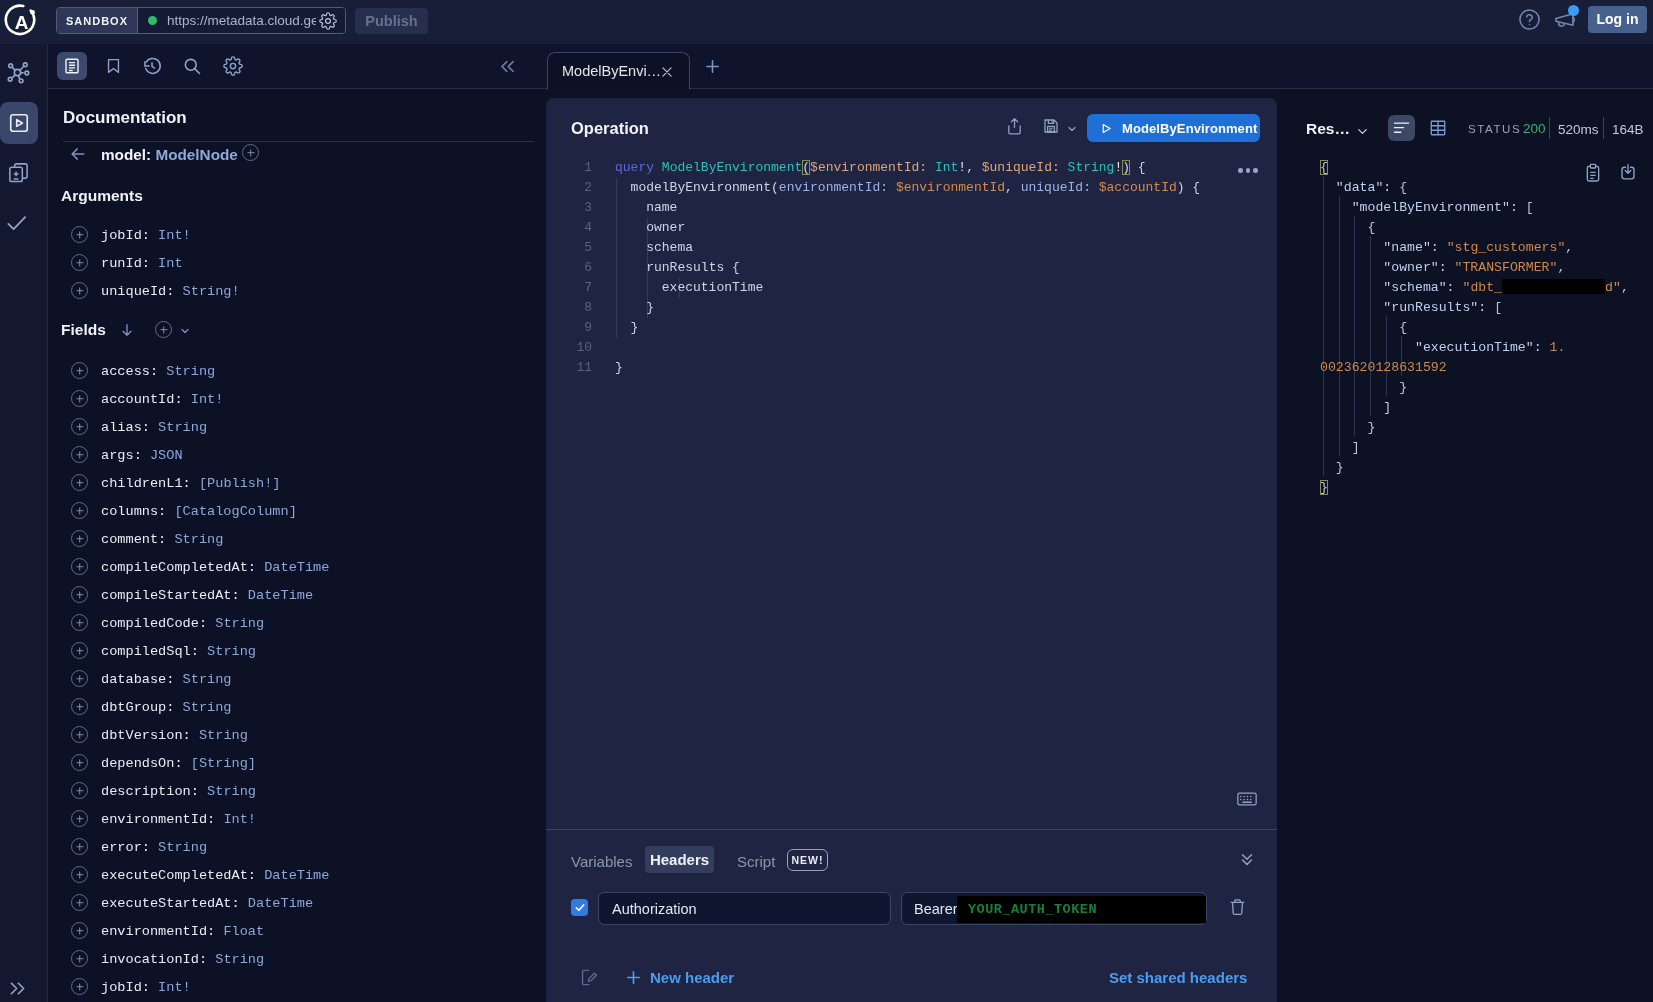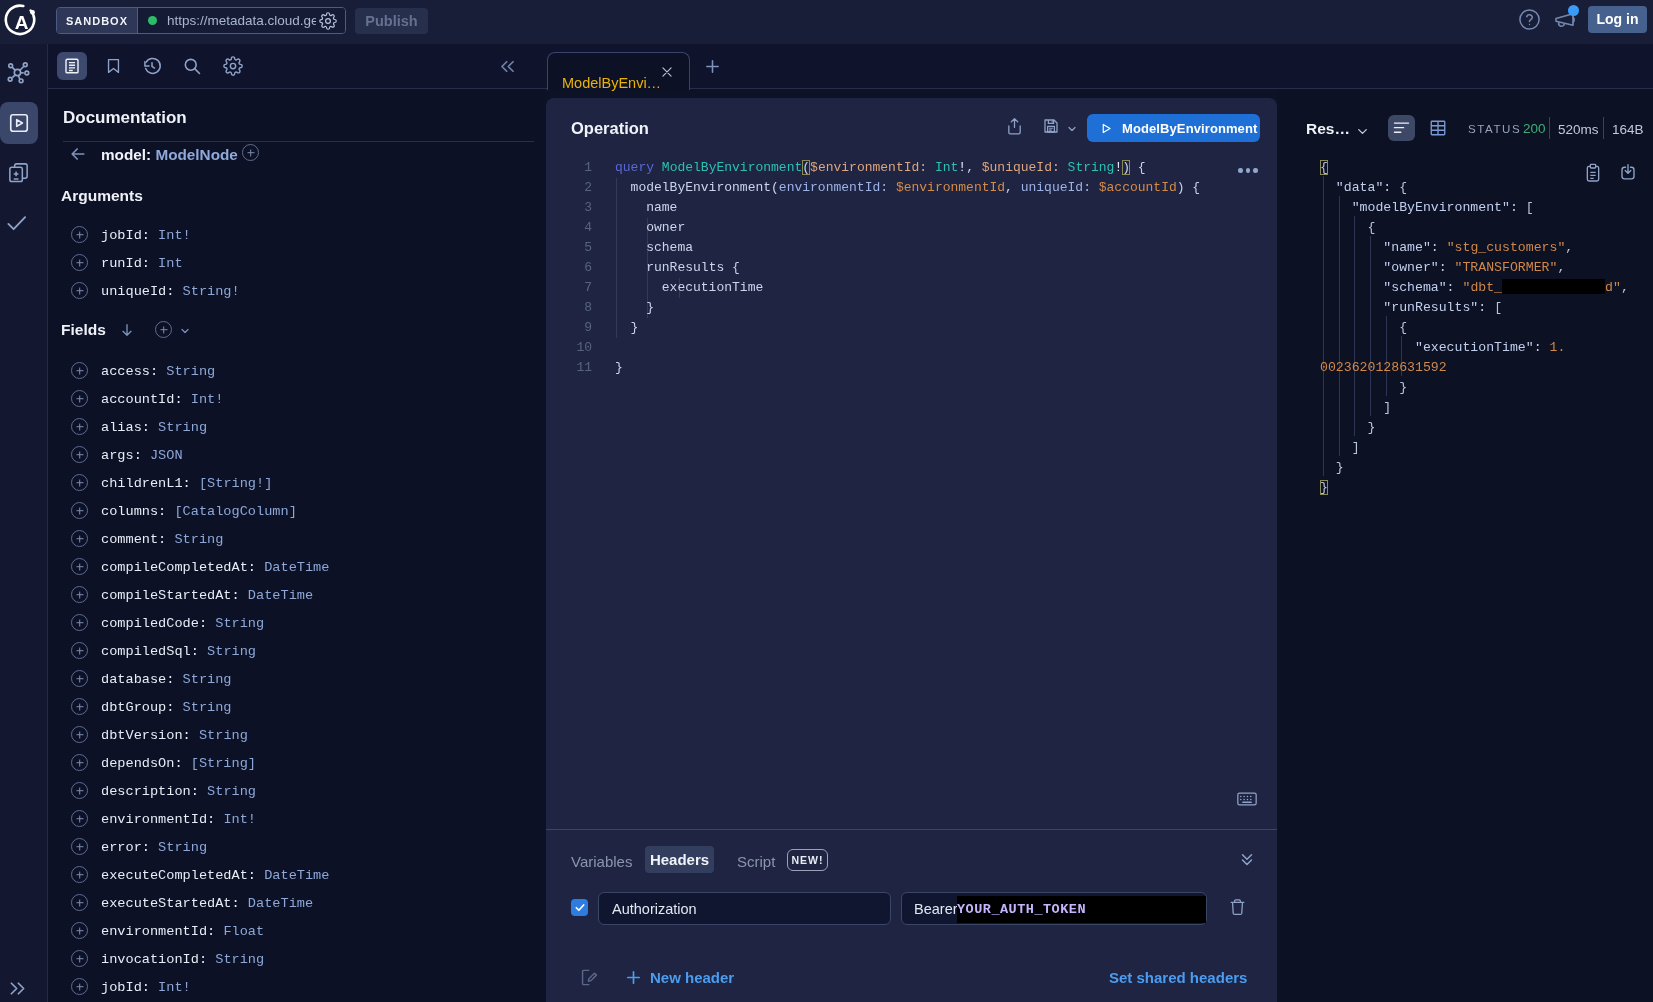--- a/index.html
+++ b/index.html
@@ -17,21 +17,21 @@
 #urlseg .url { color:#a9b5d1; font-size:13.5px; white-space:nowrap; overflow:hidden; flex:1; margin-right:3px; }
 #publish { left:355px; top:8px; width:73px; height:26px; background:#262f4c; border-radius:4px; color:#667191; font-weight:bold; font-size:14.5px; text-align:center; line-height:26px; }
 #login { left:1588px; top:6px; width:59px; height:27px; background:#47618e; border-radius:4px; color:#fff; font-weight:bold; font-size:14px; text-align:center; line-height:27px; }
 
 #rail { left:0; top:44px; width:48px; height:958px; background:#131830; border-right:1px solid #242b47; }
 #railsel { left:0; top:102px; width:38px; height:42px; background:#3a466a; border-radius:8px; }
 
 #strip { left:48px; top:44px; width:1605px; height:45px; background:#0f142c; border-bottom:1px solid #272e4c; }
 #toolsel { left:57px; top:52px; width:30px; height:28px; background:#3e4a6d; border-radius:6px; }
 #tab { left:547px; top:52px; width:143px; height:38px; background:#0d1126; border:1px solid #3a436b; border-bottom:none; border-radius:8px 8px 0 0; z-index:5; }
-#tab .tabtxt { position:absolute; left:14px; top:10px; color:#eab308; font-size:14.5px;margin-top:12px; }
+#tab .tabtxt { position:absolute; left:14px; top:10px; color:#e5e5e5; font-size:14.5px; }
 
 #docpanel { left:48px; top:90px; width:498px; height:912px; background:#0d1126; }
 .dochead { color:#eef1f7; font-weight:bold; }
 .cplus { display:inline-block; width:17px; height:17px; border:1.4px solid #5d6d92; border-radius:50%; color:#7c8cb2; position:relative; }
 .cplus:before { content:""; position:absolute; left:50%; top:50%; width:7px; height:1.6px; background:#7c8cb2; transform:translate(-50%,-50%); }
 .cplus:after { content:""; position:absolute; left:50%; top:50%; width:1.6px; height:7px; background:#7c8cb2; transform:translate(-50%,-50%); }
 .fieldrow { position:absolute; left:4px; height:28px; display:flex; align-items:flex-end; }
 .fieldrow .cplus { margin-left:19px; margin-right:13px; flex:none; }
 .fname { font-family:"Liberation Mono",monospace; font-size:13.6px; color:#e8edf6; white-space:pre; }
 .ftype { font-family:"Liberation Mono",monospace; font-size:13.6px; color:#8da8d8; white-space:pre; }
@@ -209,21 +209,21 @@
       <span class="ftype">String</span>
     </div>
 <div class="fieldrow" style="top:345px">
       <span class="cplus"></span>
       <span class="fname">args: </span>
       <span class="ftype">JSON</span>
     </div>
 <div class="fieldrow" style="top:373px">
       <span class="cplus"></span>
       <span class="fname">childrenL1: </span>
-      <span class="ftype">[String!]</span>
+      <span class="ftype">[Publish!]</span>
     </div>
 <div class="fieldrow" style="top:401px">
       <span class="cplus"></span>
       <span class="fname">columns: </span>
       <span class="ftype">[CatalogColumn]</span>
     </div>
 <div class="fieldrow" style="top:429px">
       <span class="cplus"></span>
       <span class="fname">comment: </span>
       <span class="ftype">String</span>
@@ -383,21 +383,21 @@
 <div class="abs" style="left:25px;top:69px;width:17px;height:17px;background:#2e7ce0;border-radius:4px">
       <svg style="margin:3px 0 0 2.5px" width="12" height="11" viewBox="0 0 24 24" fill="none" stroke="#fff" stroke-width="3.6" stroke-linecap="round" stroke-linejoin="round">
         <path d="M4 12.5l5.5 5.5L20 6.5"></path>
       </svg>
     </div>
 <div class="inp" style="left:52px;top:62px;width:293px">
       <span style="margin-left:13px">Authorization</span>
     </div>
 <div class="inp" style="left:355px;top:62px;width:306px;position:absolute">
       <span style="margin-left:12px">Bearer</span>
-      <span class="mono" style="position:absolute;left:55px;top:3px;height:27px;width:249px;background:#000;color:#c4b5fd;font-weight:bold;font-size:13.5px;letter-spacing:0.5px;line-height:27px;white-space:nowrap;overflow:hidden">YOUR_AUTH_TOKEN</span>
+      <span class="mono" style="position:absolute;left:55px;top:3px;height:27px;width:249px;background:#000;color:#15803d;font-weight:bold;font-size:13.5px;letter-spacing:0.5px;line-height:27px;padding-left:11px;white-space:nowrap;overflow:hidden">YOUR_AUTH_TOKEN</span>
     </div>
 <svg class="abs" style="left:683px;top:68px" width="17" height="19" viewBox="0 0 24 26" fill="none" stroke="#8fa3c8" stroke-width="1.8" stroke-linecap="round" stroke-linejoin="round">
 <path d="M3 6h18M8 6V4a1.5 1.5 0 0 1 1.5-1.5h5A1.5 1.5 0 0 1 16 4v2M5 6l1 16.5a2 2 0 0 0 2 1.5h8a2 2 0 0 0 2-1.5L19 6" transform="scale(1,0.95)"></path>
     </svg>
 <svg class="abs" style="left:33px;top:138px" width="19" height="19" viewBox="0 0 24 24" fill="none" stroke="#5b688a" stroke-width="1.8" stroke-linejoin="round">
 <path d="M13 3H6a1.5 1.5 0 0 0-1.5 1.5v15A1.5 1.5 0 0 0 6 21h7"></path>
       <path d="M12.5 13.5l7-7 2.5 2.5-7 7-3.2.7z"></path>
     </svg>
 <svg class="abs" style="left:79px;top:139px" width="17" height="17" viewBox="0 0 24 24" fill="none" stroke="#4a9df0" stroke-width="2.4" stroke-linecap="round">
       <path d="M12 4v16M4 12h16"></path>

